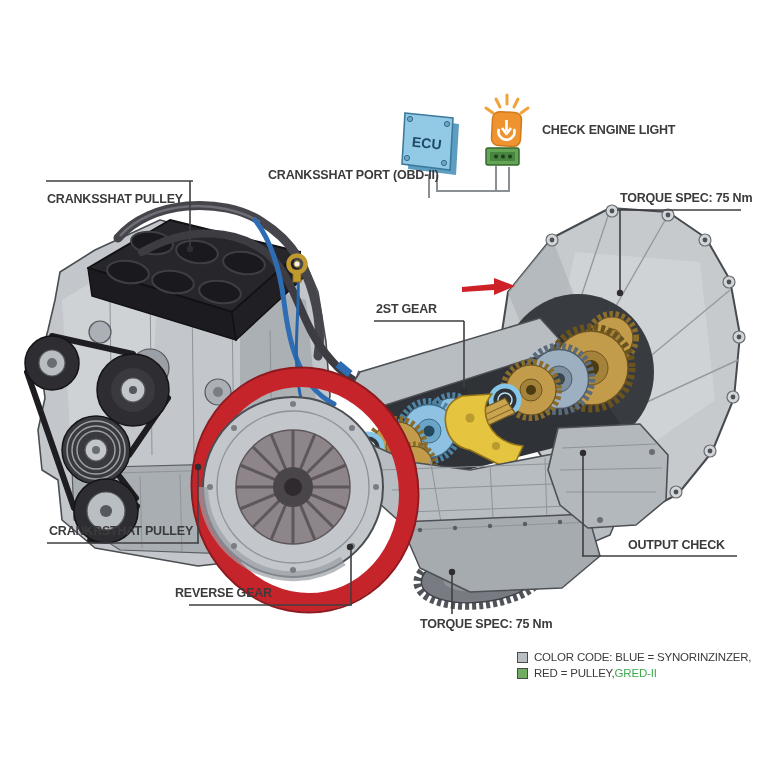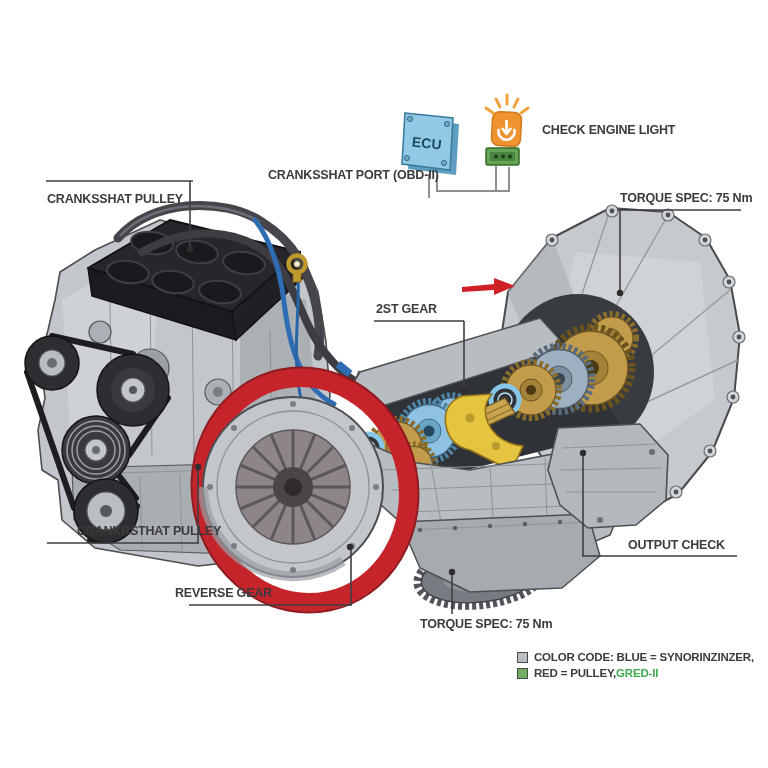--- a/index.html
+++ b/index.html
@@ -2,21 +2,21 @@
 <html><head>
 <meta charset="utf-8">
 <style>
   html,body{margin:0;padding:0;background:#ffffff;}
   #stage{position:relative;width:768px;height:768px;background:#ffffff;overflow:hidden;
          font-family:"Liberation Sans",sans-serif;}
   #art{position:absolute;left:0;top:0;}
   .lbl{position:absolute;font-weight:bold;font-size:12.5px;letter-spacing:-0.2px;
        color:#3b3b3d;white-space:nowrap;line-height:1;}
   .legend{position:absolute;left:517px;top:651px;display:flex;flex-direction:column;gap:4px;}
-  .legend-row{display:flex;align-items:center;gap:6px;font-weight:bold;font-size:11.5px;
+  .legend-row{display:flex;align-items:center;gap:6px;font-weight:normal;font-size:11.5px;
               color:#3b3b3d;letter-spacing:-0.2px;white-space:nowrap;}
   .swatch{width:11px;height:11px;border:1.5px solid #4a4a4a;box-sizing:border-box;display:inline-block;}
   .swatch-gray{background:#b9bec2;}
   .swatch-green{background:#6fae62;}
   .green-text{color:#3faa4e;}
 </style>
 </head>
 <body>
 
 <div id="stage">
@@ -332,21 +332,21 @@
     <circle cx="452" cy="572" r="3.2"></circle>
     <circle cx="583" cy="453" r="3.2"></circle>
   </g>
 </svg>
 
 <div class="lbl" style="left:47px;top:163px;margin-top:30px;">CRANKSSHAT PULLEY</div>
 <div class="lbl" style="left:268px;top:169px;">CRANKSSHAT PORT (OBD-II)</div>
 <div class="lbl" style="left:522px;top:124px;margin-left:20px;">CHECK ENGINE LIGHT</div>
 <div class="lbl" style="left:620px;top:192px;">TORQUE SPEC: 75 Nm</div>
 <div class="lbl" style="left:376px;top:303px;">2ST GEAR</div>
-<div class="lbl" style="left:49px;top:525px;margin-left:28px;">CRANKRSTHAT PULLEY</div>
+<div class="lbl" style="left:49px;top:525px;">CRANKRSTHAT PULLEY</div>
 <div class="lbl" style="left:175px;top:587px;">REVERSE GEAR</div>
 <div class="lbl" style="left:628px;top:539px;">OUTPUT CHECK</div>
 <div class="lbl" style="left:420px;top:618px;">TORQUE SPEC: 75 Nm</div>
 
 <div class="legend">
   <div class="legend-row">
     <span class="swatch swatch-gray"></span>
     <span>COLOR CODE: BLUE = SYNORINZINZER,</span>
   </div>
   <div class="legend-row">

